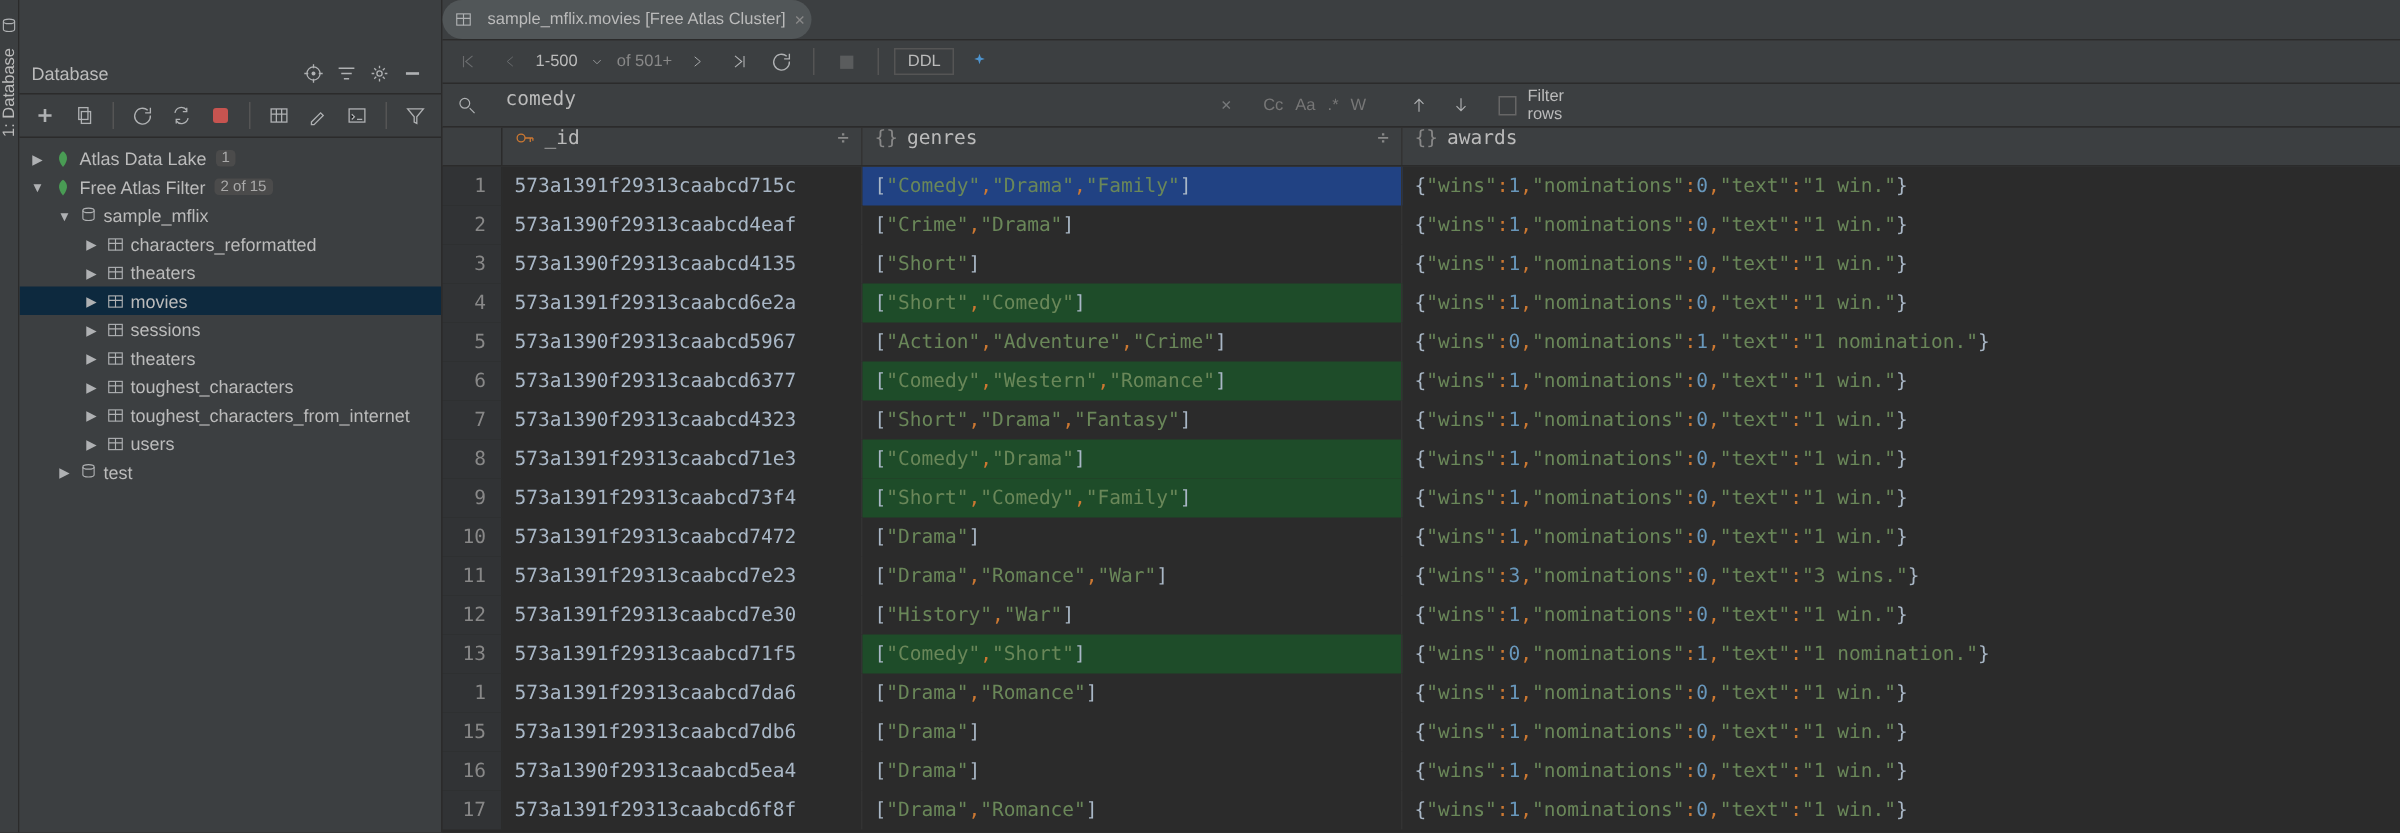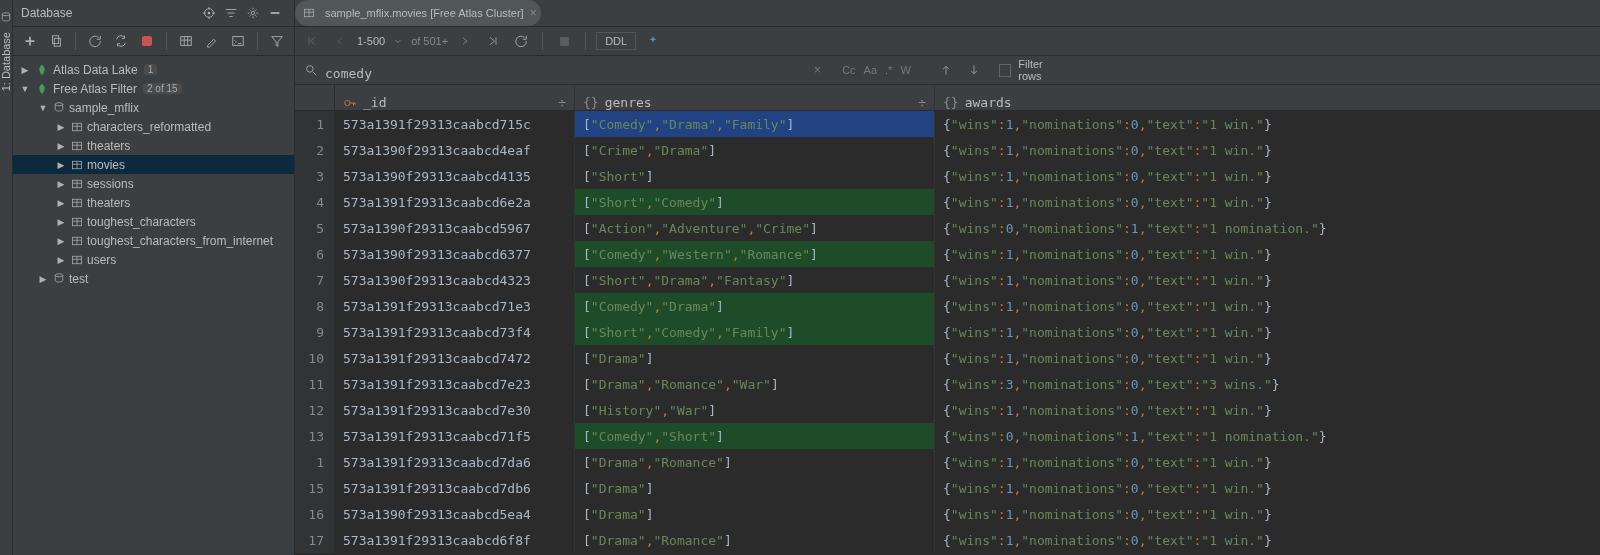--- a/index.html
+++ b/index.html
@@ -38,20 +38,21 @@
     border-right: 1px solid #2b2b2b;
     display: flex;
     flex-direction: column;
   }
   .panel-title-row {
     display: flex;
     align-items: center;
     padding: 4px 8px;
     border-bottom: 1px solid #2b2b2b;
     height: 27px;
+    margin-top: 36px;
   }
   .panel-title-row .title { font-size: 12px; color: #bbbbbb; }
   .panel-title-row .spacer { flex: 1; }
   .icon-btn {
     width: 22px; height: 22px;
     display: flex; align-items: center; justify-content: center;
     cursor: pointer;
     color: #afb1b3;
   }
   .toolbar-row {
@@ -143,23 +144,23 @@
     display: flex;
     align-items: center;
     background: #3c3f41;
     border-bottom: 1px solid #2b2b2b;
     height: 29px;
     padding: 0 4px;
     gap: 4px;
   }
   .search-input-area {
     display: flex;
-    align-items: flex-end;
+    align-items: flex-start;
     flex: 0 0 500px;
-    gap: 6px;
+    gap: 18px;
     padding-left: 4px;
   }
   .search-text {
     font-family: monospace;
     font-size: 13px;
     color: #bbbbbb;
     background: transparent;
     border: none;
     outline: none;
     flex: 1;
@@ -220,21 +221,21 @@
   .awards-cell {
     flex: 1;
     padding: 0 8px;
     height: 100%;
     display: flex;
     align-items: center;
   }
   .col-header {
     color: #bbb;
     display: flex;
-    align-items: flex-end;
+    align-items: flex-start;
     padding: 0 8px;
     gap: 6px;
   }
   .col-header.gutter-cell { justify-content: center; background:#3c3f41;}
   .col-header .sort { color:#888; margin-left:auto; cursor:pointer;}
   .bluebg { background: #214283; }
   .greenbg { background: #1e4c29; }
   .tok-bracket { color: #a9b7c6; }
   .tok-str { color: #6a8759; }
   .tok-num { color: #6897bb; }

